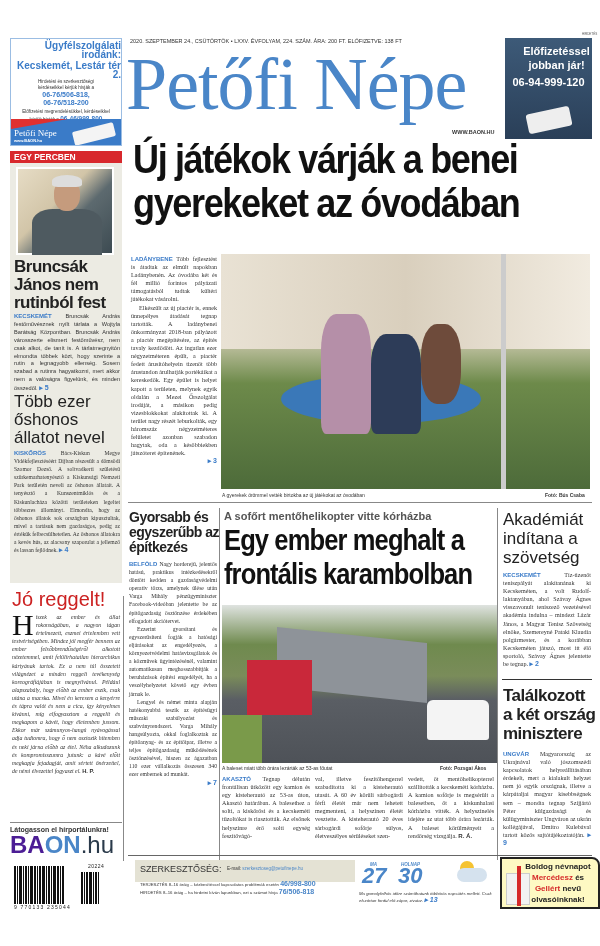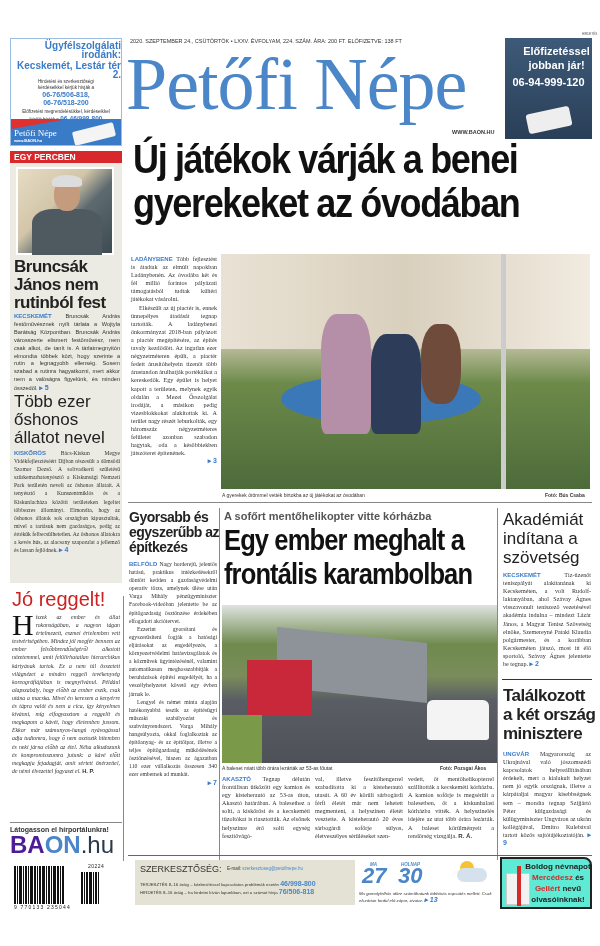--- a/index.html
+++ b/index.html
@@ -37,23 +37,23 @@
 .lhead{font-family:"Liberation Sans",sans-serif;color:#222;}
 
 #main-head{left:133px;top:137px;font-family:"Liberation Sans",sans-serif;font-weight:bold;font-size:40px;line-height:44px;letter-spacing:-1.5px;color:#111;transform:scaleX(0.9);transform-origin:left top;white-space:nowrap;}
 #photo2{left:221px;top:254px;width:369px;height:235px;overflow:hidden;background:linear-gradient(#d8d4c8 0%,#e8dccb 30%,#6d8a4a 55%,#4d6b3a 100%);}
 .caption{font-family:"Liberation Sans",sans-serif;font-size:5px;color:#333;}
 .credit{font-family:"Liberation Sans",sans-serif;font-size:5px;font-weight:bold;color:#333;}
 .rule{background:#888;height:1px;}
 .vrule{background:#888;width:1px;}
 #photo3{left:222px;top:605px;width:275px;height:158px;overflow:hidden;background:linear-gradient(#dfe3e0 0%,#6f8a4e 25%,#7a8c5a 45%,#5a5e64 60%,#4e5258 100%);}
 
-#szerk{left:135px;top:860px;width:220px;height:45px;background:#e4e2d4;}
+#szerk{left:135px;top:860px;width:220px;height:22px;background:#e4e2d4;}
 #weather{left:357px;top:858px;width:140px;height:52px;font-style:italic;}
-#nevnap{left:500px;top:857px;width:92px;height:52px;background:#5eead4;border:2px solid #222;border-radius:0 8px 0 0;}
+#nevnap{left:500px;top:857px;width:100px;height:52px;background:#fef9c3;border:2px solid #222;border-radius:0 8px 0 0;}
 .bar{display:inline-block;background:#111;height:38px;margin-right:1px;vertical-align:top;}
 </style>
 </head>
 <body>
 
 <div id="ad-left" class="abs">
   <div class="h">Ügyfélszolgálati irodánk:</div>
   <div class="h">Kecskemét, Lestár tér 2.</div>
   <div class="s">Hirdetési és szerkesztőségi</div>
   <div class="s">kérdéseikkel kérjük hívják a</div>

